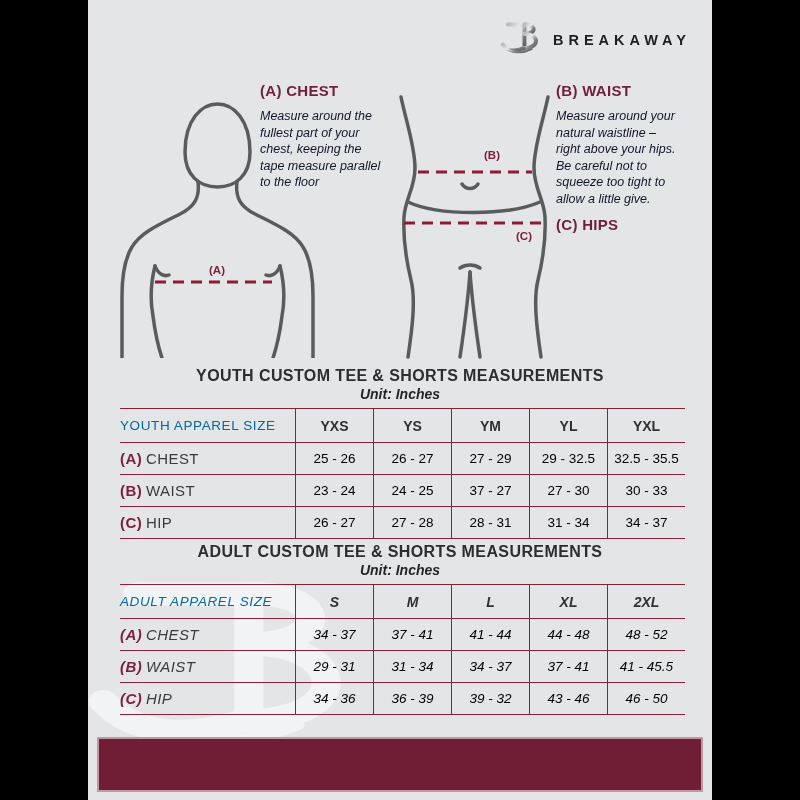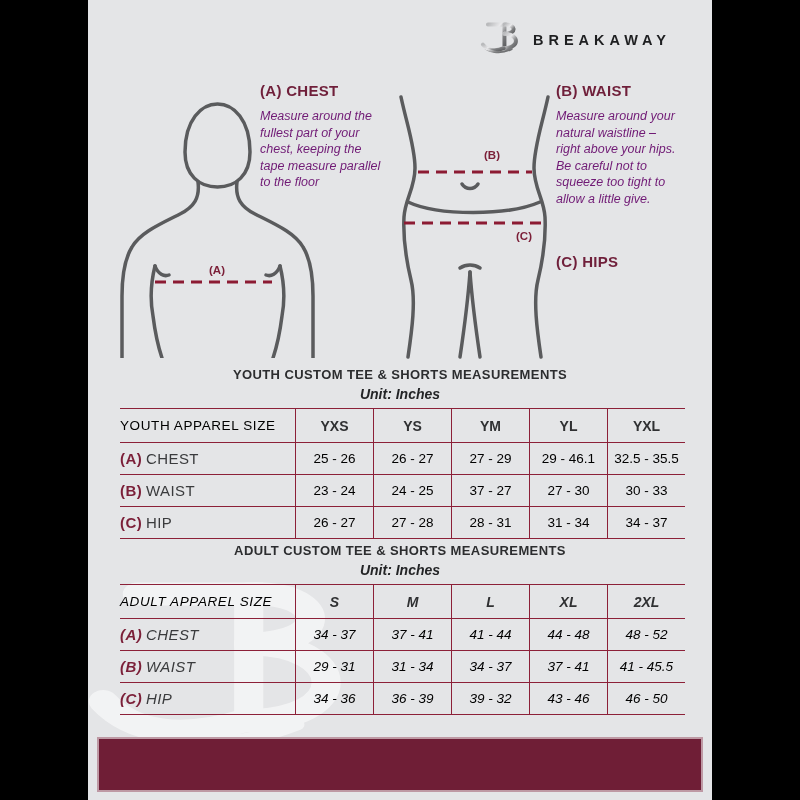--- a/index.html
+++ b/index.html
@@ -8,50 +8,50 @@
   .doc{position:absolute;left:88px;top:0;width:624px;height:800px;background:#e4e5e7;}
 
   
   .watermark{position:absolute;left:-4px;top:548px;width:310px;height:215px;opacity:.55;pointer-events:none;}
 
   
   .hdr-left{position:absolute;left:28px;top:26px;white-space:nowrap;}
   .hdr-title{display:inline-block;transform:scaleX(.78);transform-origin:left center;
              font-weight:bold;font-size:25px;letter-spacing:.5px;color:#1e1f21;}
   .hdr-title .pipe{font-weight:normal;margin:0 13px;color:#2a2b2d;}
-  .hdr-right{position:absolute;left:392px;top:14px;display:flex;align-items:center;justify-content:flex-end;}
+  .hdr-right{position:absolute;left:412px;top:14px;display:flex;align-items:center;justify-content:flex-end;}
   .brand-text{font-weight:bold;font-size:14.5px;letter-spacing:5px;color:#1e1f21;margin-left:7px;margin-top:8px;}
 
   
   .fig{position:absolute;}
   .fig-1{left:15px;top:76px;}
   .fig-2{left:300px;top:95px;}
   .guide-block{position:absolute;color:#6f1f3a;}
   .gb-a{left:172px;top:82px;width:145px;}
   .gb-b{left:468px;top:82px;width:152px;}
-  .gb-c{left:468px;top:216px;width:154px;margin-top:37px;}
+  .gb-c{left:468px;top:216px;width:154px;}
   .guide-block h3{margin:0;font-size:15px;font-weight:bold;letter-spacing:.3px;color:#6f1f3a;}
   .guide-block p{margin:9px 0 0 0;font-size:12.5px;font-style:italic;line-height:16.5px;
-                 white-space:pre-line;color:#701a75;}
-
-  
-  .tbl-title{position:absolute;left:0;width:624px;text-align:center;font-size:13px;
+                 white-space:pre-line;color:#0f172a;}
+
+  
+  .tbl-title{position:absolute;left:0;width:624px;text-align:center;font-size:16px;
              font-weight:bold;letter-spacing:.4px;color:#2c2d2f;}
   .tbl-unit{position:absolute;left:0;width:624px;text-align:center;font-size:14px;
             font-style:italic;color:#232426;font-weight:bold;}
   .yt-title{top:367px;} .yt-unit{top:386px;}
   .at-title{top:543px;} .at-unit{top:562px;}
   table.size{position:absolute;left:32px;width:560px;border-collapse:collapse;table-layout:fixed;}
   table.yt{top:408px;} table.at{top:584px;font-style:italic;}
   table.size th,table.size td{border-top:1.5px solid #8c2038;border-bottom:1.5px solid #8c2038;padding:0;}
   table.size th+th,table.size td+td{border-left:1.5px solid #8c2038;}
   table.size th{height:33px;}
   table.size td{height:31px;}
   th.col-label{width:175px;text-align:left;padding-left:12px;font-weight:normal;
-               font-size:13.5px;letter-spacing:.6px;color:#000000;}
+               font-size:13.5px;letter-spacing:.6px;color:#0369a1;}
   th.col-size{width:77px;text-align:center;font-weight:bold;font-size:14px;color:#2f3032;}
   td.row-label{text-align:left;padding-left:14px;font-size:15px;letter-spacing:.4px;color:#3a3b3d;}
   td.row-label .key{font-weight:bold;color:#7b1f38;margin-right:4px;}
   td.val{text-align:center;font-size:13.5px;color:#000000;}
 
   
   .footer-bar{position:absolute;left:9px;top:737px;width:606px;height:55px;box-sizing:border-box;
               background:#6f1e36;border:2px solid rgba(255,255,255,.55);}
 
   
@@ -155,21 +155,21 @@
             <th class="col-size">YL</th>
             <th class="col-size">YXL</th>
           </tr>
         </thead>
         <tbody>
           <tr>
             <td class="row-label"><span class="key">(A)</span>CHEST</td>
             <td class="val">25 - 26</td>
             <td class="val">26 - 27</td>
             <td class="val">27 - 29</td>
-            <td class="val">29 - 46.1</td>
+            <td class="val">29 - 32.5</td>
             <td class="val">32.5 - 35.5</td>
           </tr>
           <tr>
             <td class="row-label"><span class="key">(B)</span>WAIST</td>
             <td class="val">23 - 24</td>
             <td class="val">24 - 25</td>
             <td class="val">37 - 27</td>
             <td class="val">27 - 30</td>
             <td class="val">30 - 33</td>
           </tr>

